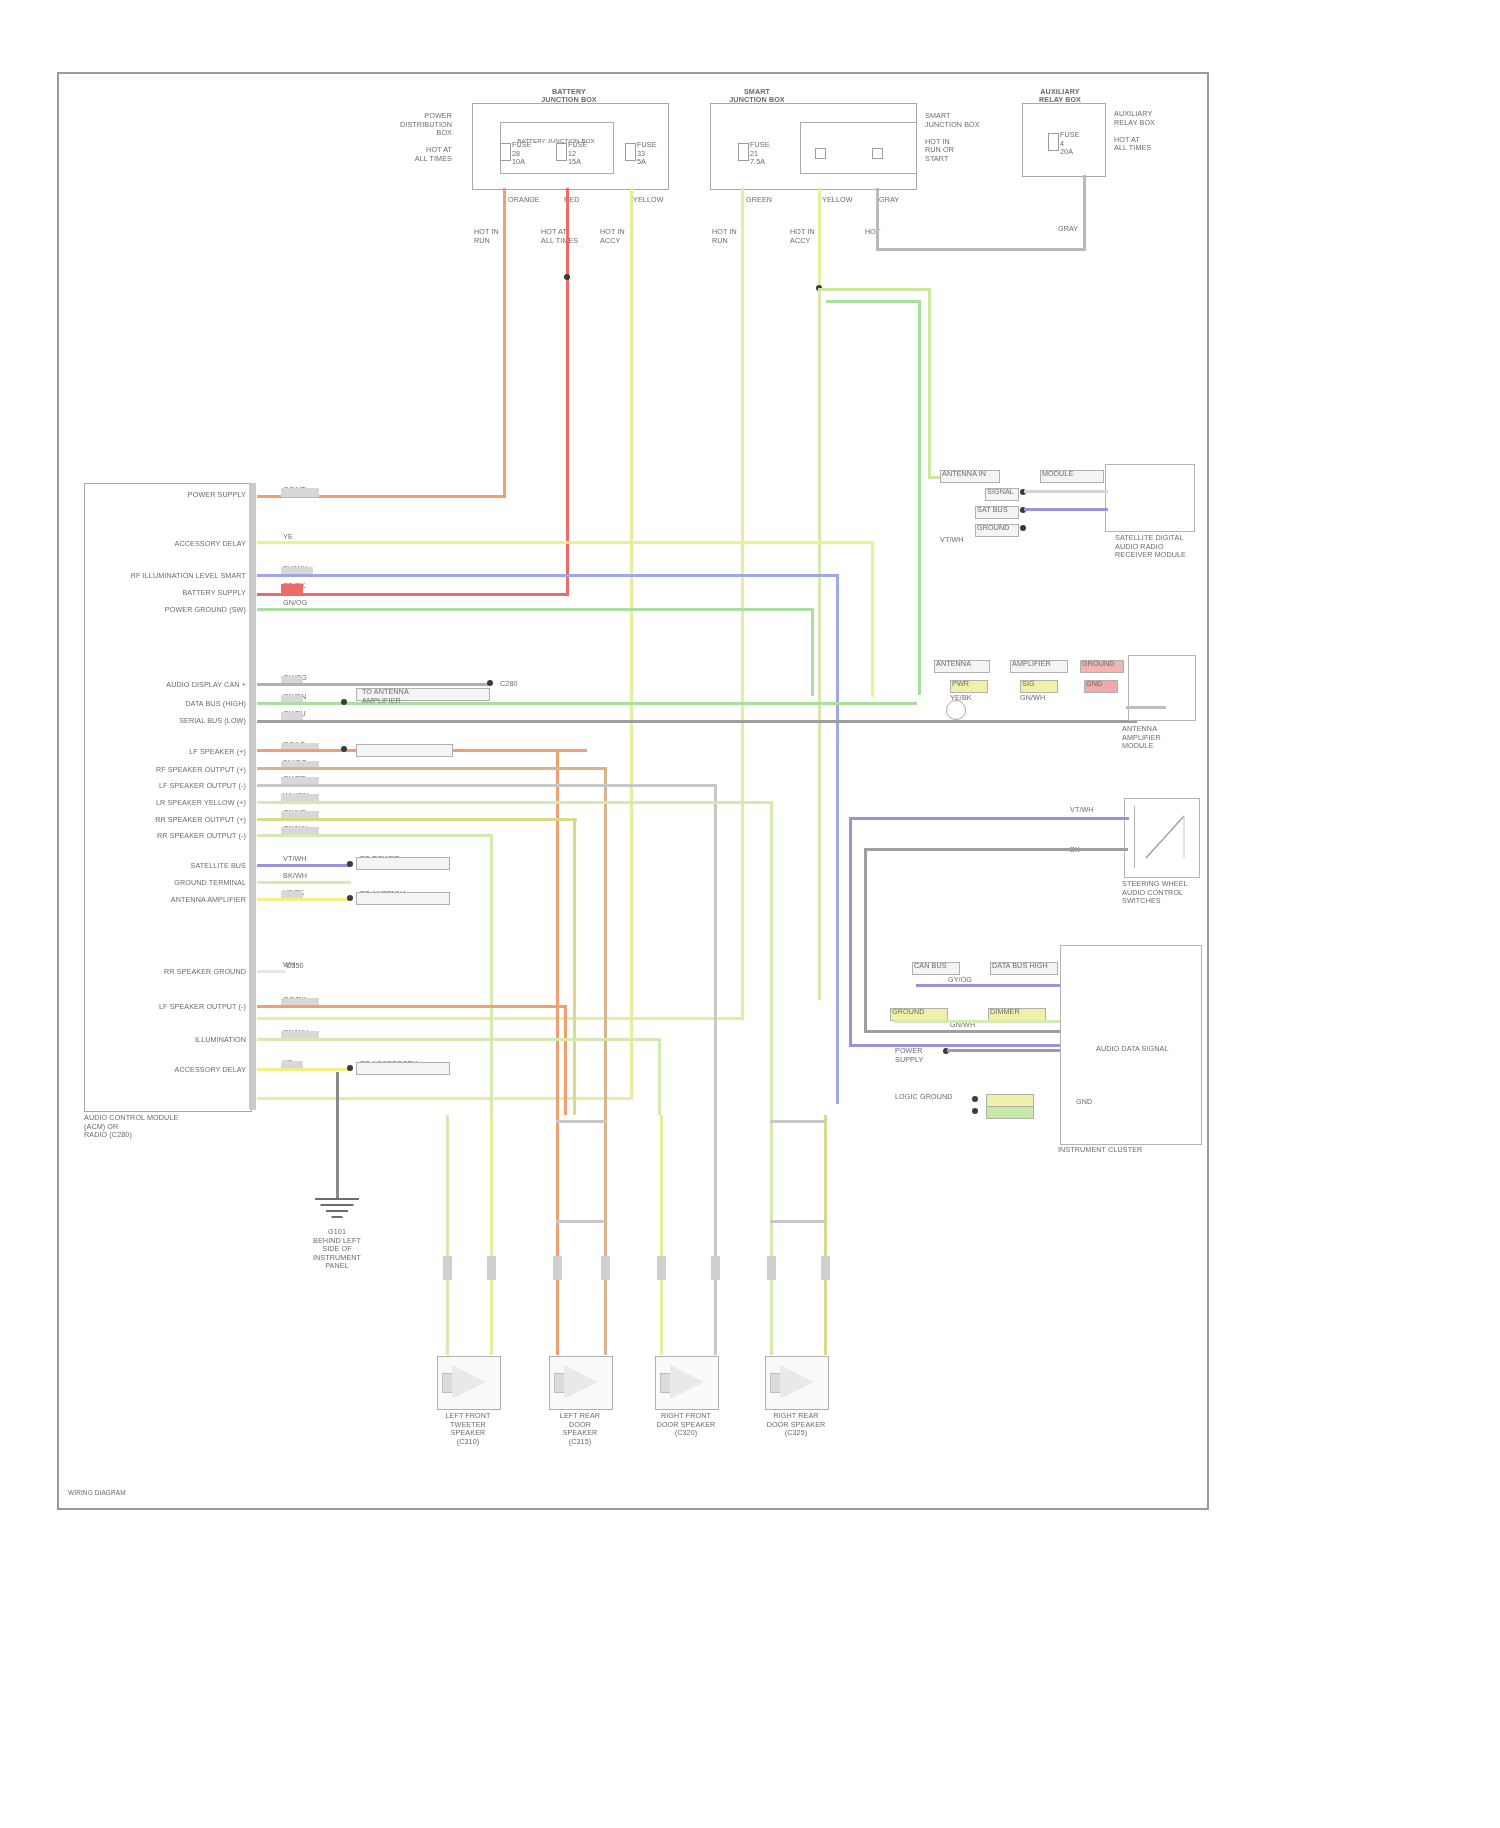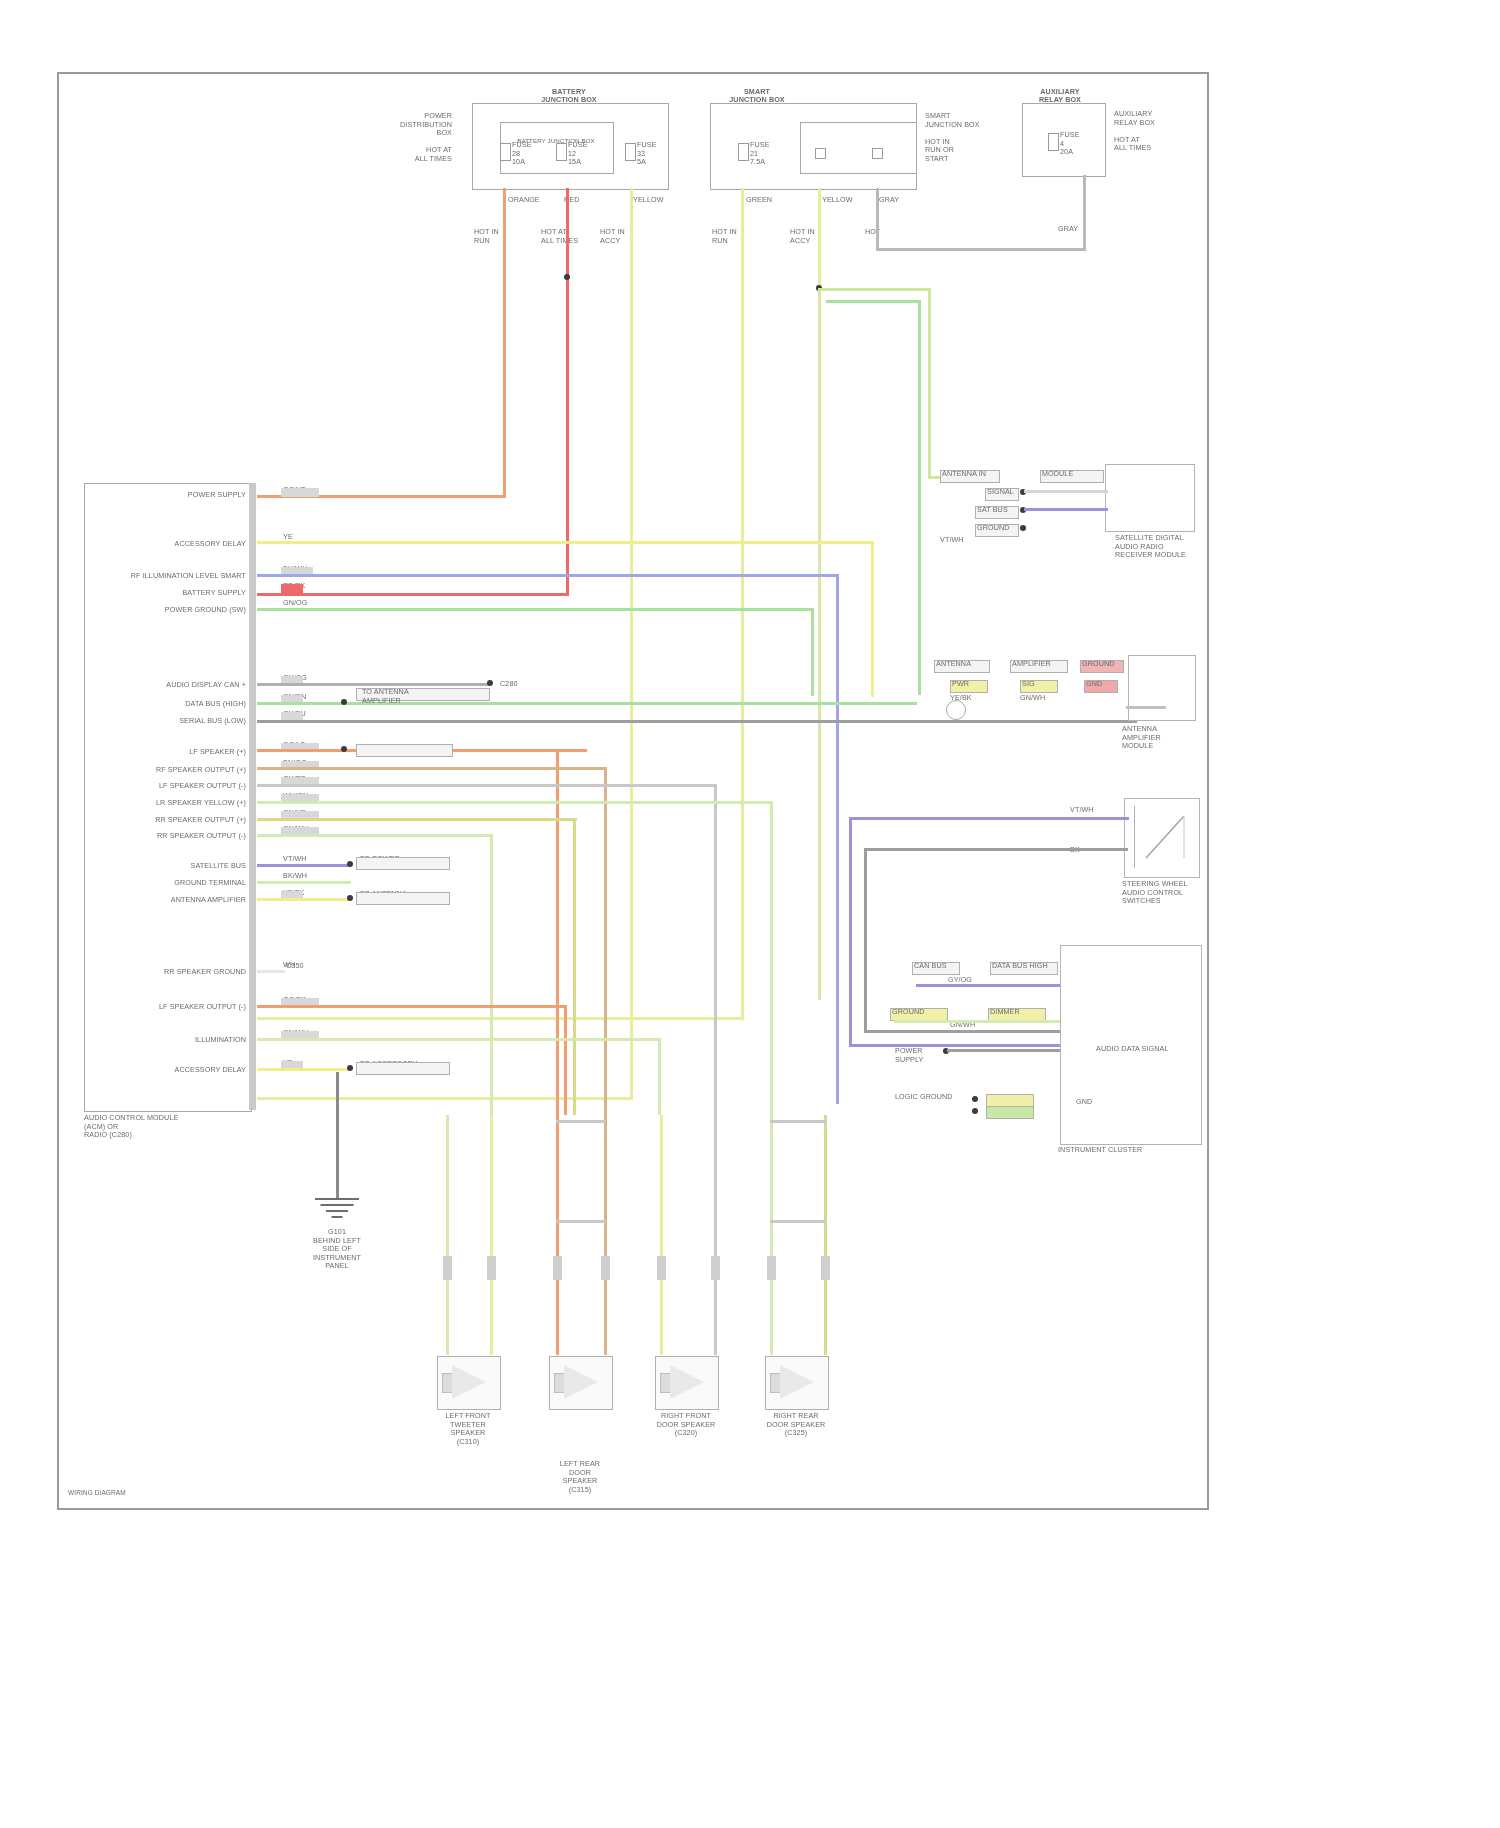--- a/index.html
+++ b/index.html
@@ -416,21 +416,21 @@
 (C310)</div>
 
   <div class="w wv" style="left:556px;top:1115px;height:240px;background:#F0A070;"></div>
   <div class="w wv" style="left:604px;top:1115px;height:240px;background:#D9B48A;"></div>
   <div class="pin" style="left:553px;top:1256px;width:9px;height:24px;background:#cfcfcf;"></div>
   <div class="pin" style="left:601px;top:1256px;width:9px;height:24px;background:#cfcfcf;"></div>
   <div class="spk" style="left:549px;top:1356px;">
     <div class="spkmag"></div>
     <div class="spkcone"></div>
   </div>
-  <div class="lbl c ml" style="left:580px;top:1460px;text-align:center;">LEFT REAR
+  <div class="lbl c ml" style="left:580px;top:1412px;text-align:center;">LEFT REAR
 DOOR
 SPEAKER
 (C315)</div>
 
   <div class="w wv" style="left:660px;top:1115px;height:240px;background:#E9EC9C;"></div>
   <div class="w wv" style="left:714px;top:1115px;height:240px;background:#C8C8C8;"></div>
   <div class="pin" style="left:657px;top:1256px;width:9px;height:24px;background:#cfcfcf;"></div>
   <div class="pin" style="left:711px;top:1256px;width:9px;height:24px;background:#cfcfcf;"></div>
   <div class="spk" style="left:655px;top:1356px;">
     <div class="spkmag"></div>

